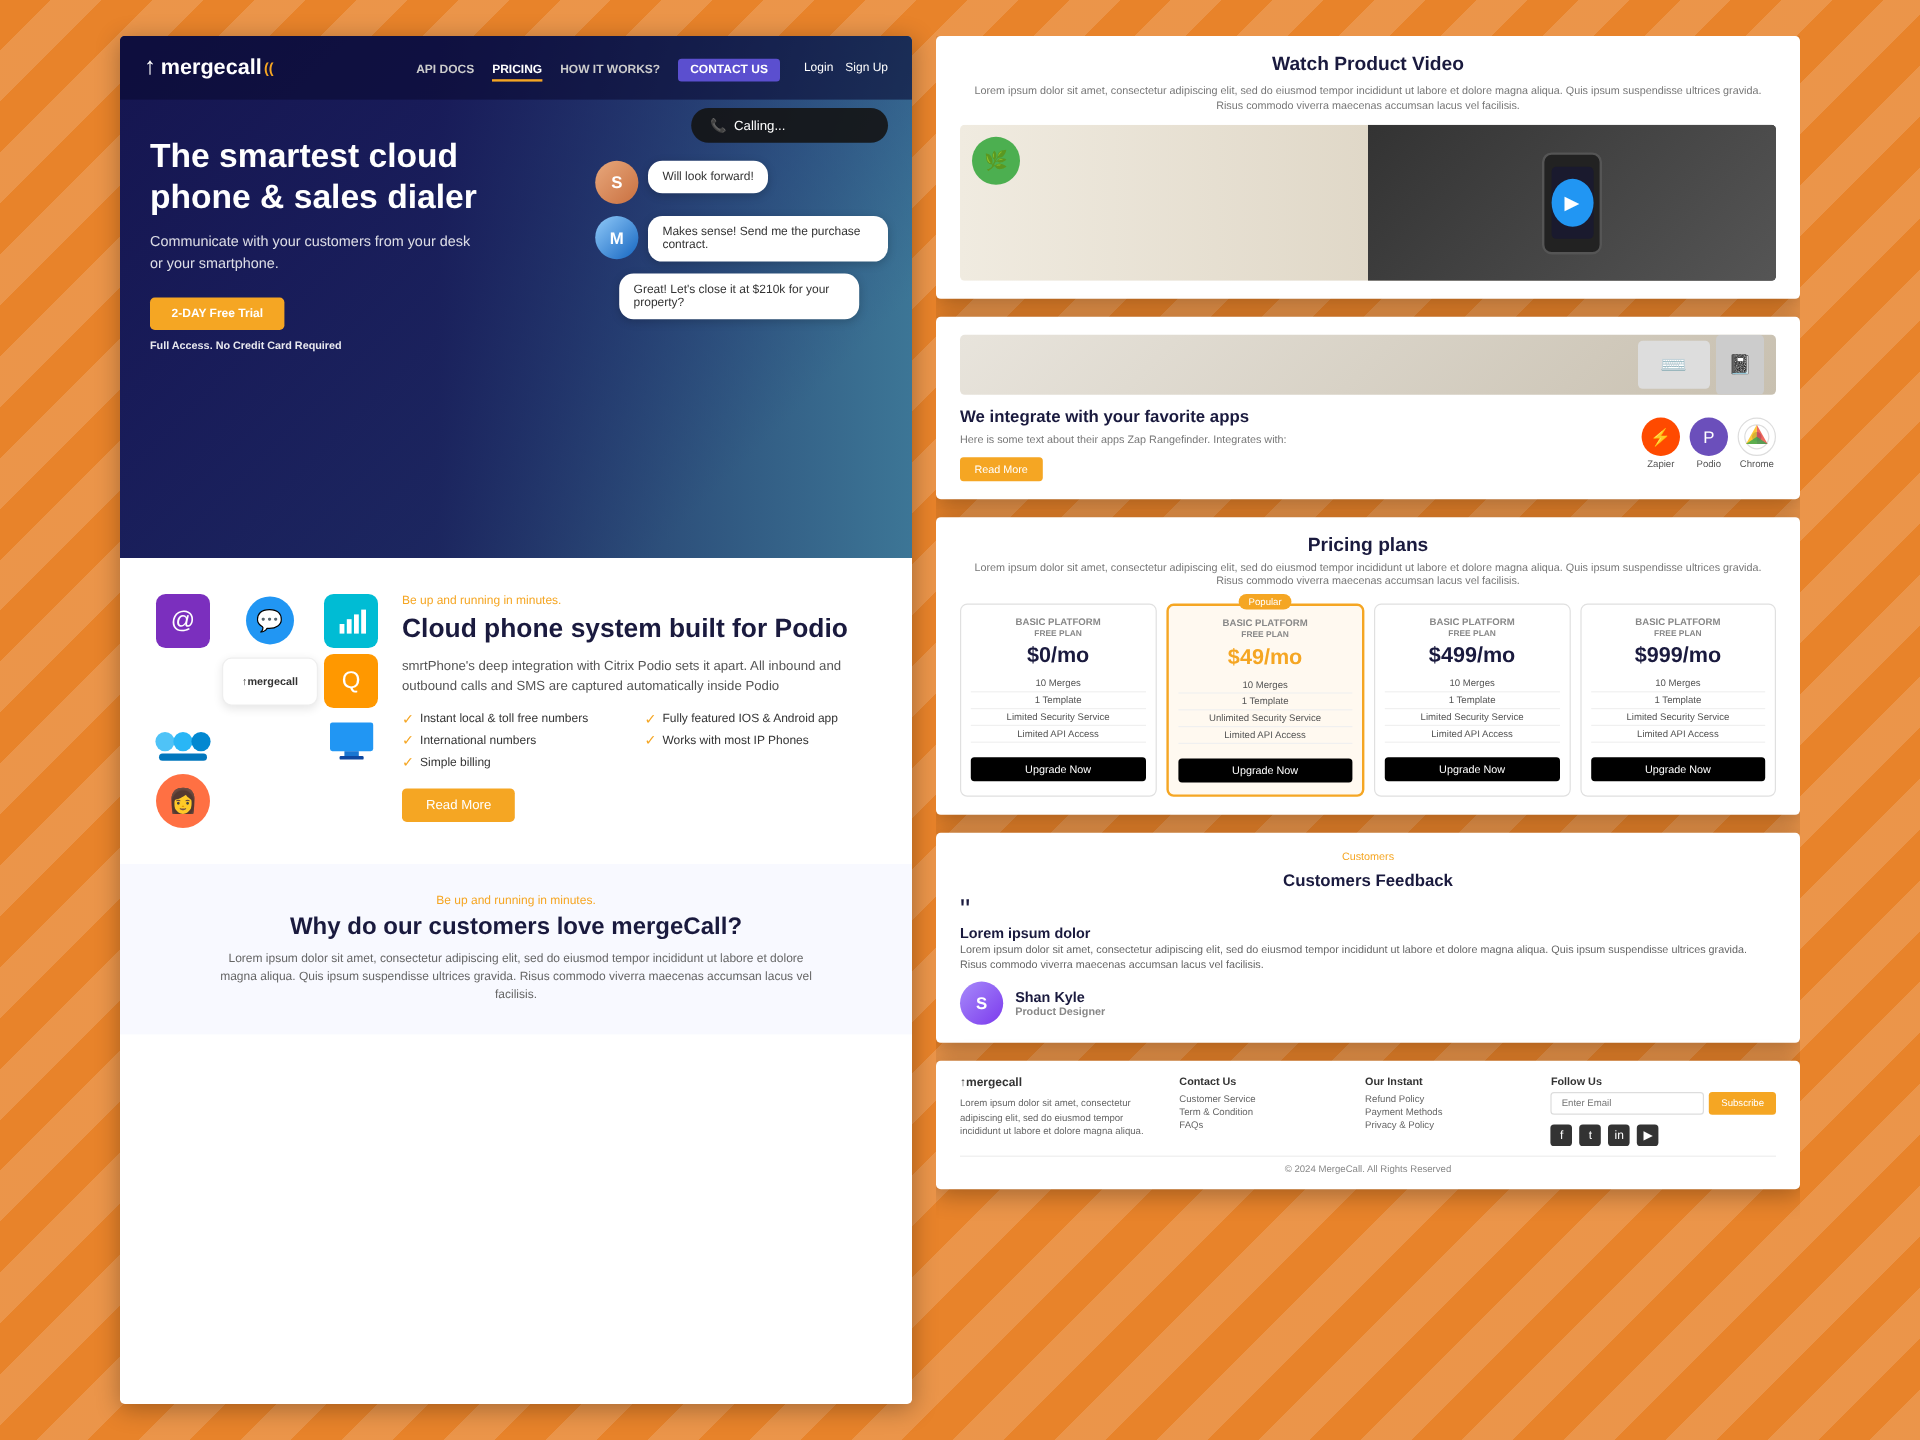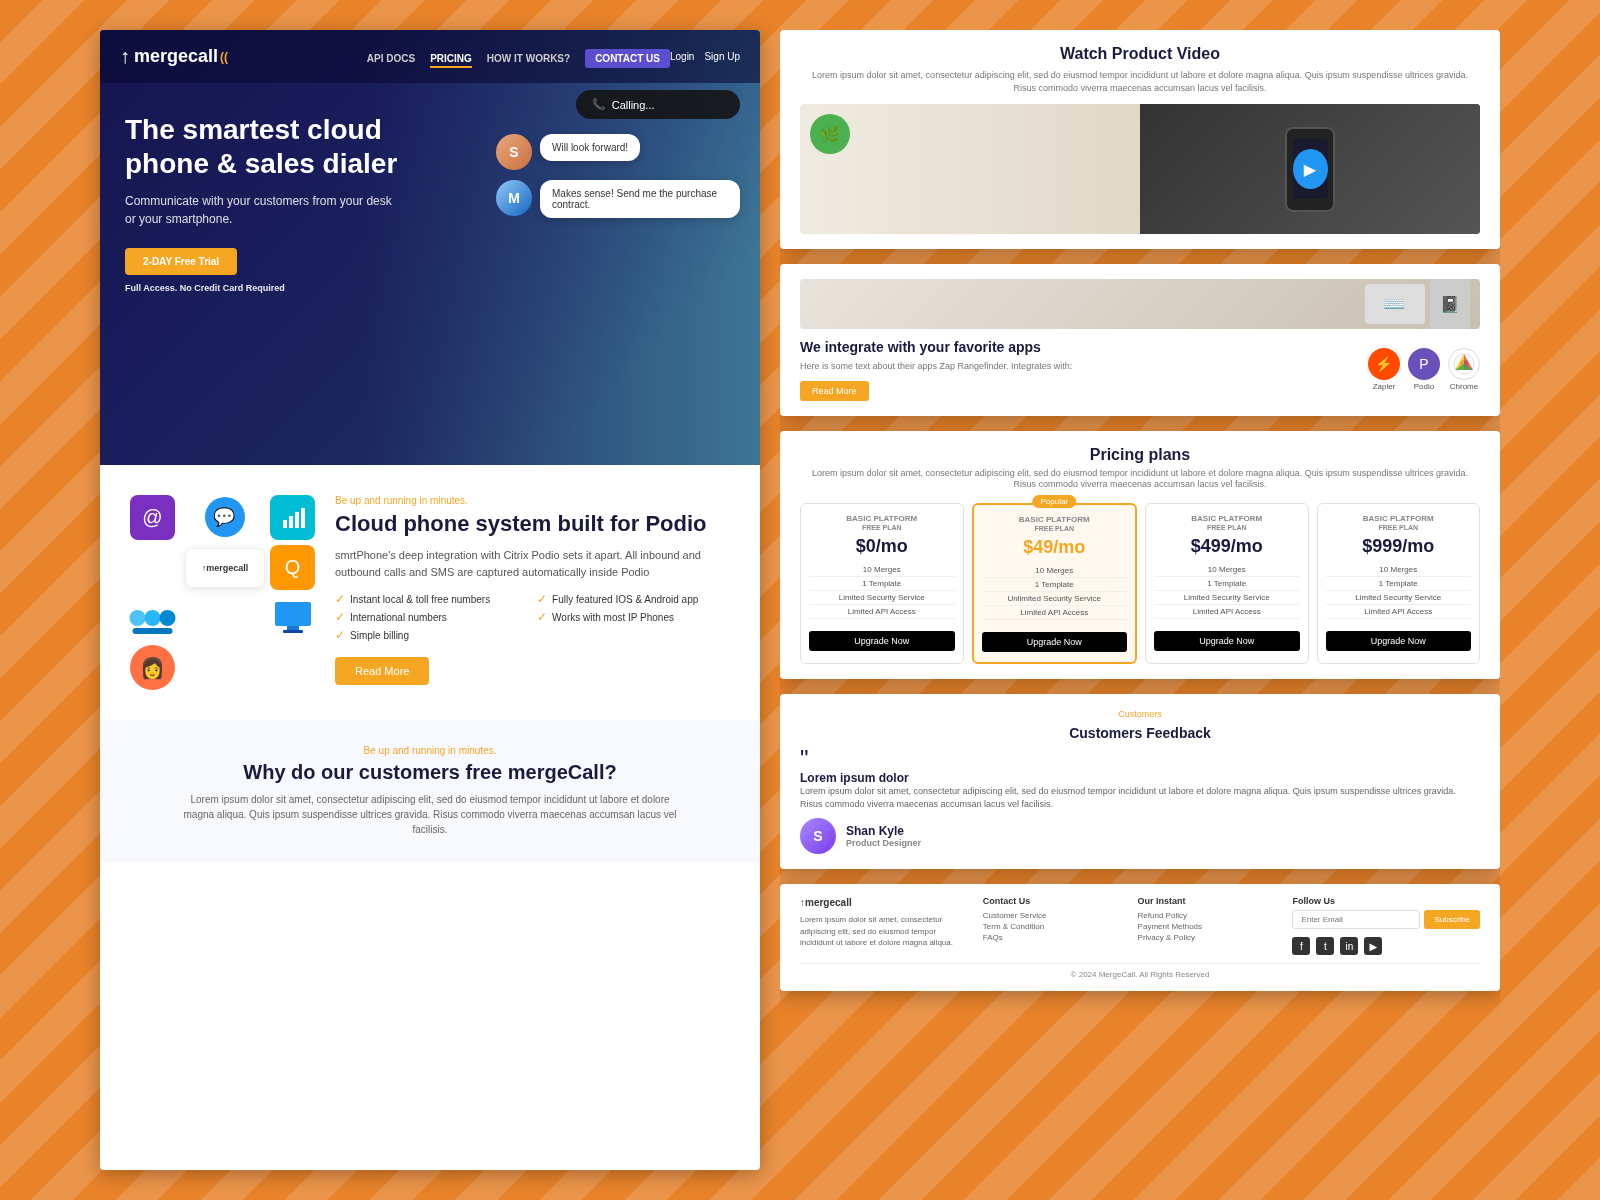--- a/index.html
+++ b/index.html
@@ -82,20 +82,21 @@
     .logo-wifi {
       color: #F5A623;
       font-size: 12px;
       margin-left: 2px;
     }
 
     .nav-links {
       display: flex;
       gap: 15px;
       list-style: none;
+      margin-right: 20px;
     }
 
     .nav-links li a {
       color: #ccc;
       text-decoration: none;
       font-size: 10px;
       font-weight: 600;
       text-transform: uppercase;
     }
 
@@ -797,20 +798,23 @@
         <div class="chat-row">
           <div class="avatar-circle" style="background:linear-gradient(135deg,#e8a87c,#c97040);">S</div>
           <div class="chat-bubble">Will look forward!</div>
         </div>
 
         <div class="chat-row">
           <div class="avatar-circle" style="background:linear-gradient(135deg,#90caf9,#1565c0);">M</div>
           <div class="chat-bubble">Makes sense! Send me the purchase contract.</div>
         </div>
 
+        <div class="chat-row" style="margin-left:20px;">
+          <div class="chat-bubble">Great! Let's close it at $210k for your property?</div>
+        </div>
       </div>
     </div>
 
     <div class="section-cloud">
       <div class="section-icons">
         <div class="icon-box icon-purple" style="font-size:20px;color:white;">@</div>
         <div style="width:45px;height:45px;">
           <svg viewBox="0 0 45 45">
               <circle cx="22" cy="22" r="20" fill="#2196F3"></circle>
               <text x="22" y="28" text-anchor="middle" fill="white" font-size="18">💬</text>
@@ -875,21 +879,21 @@
             <span>Simple billing</span>
           </li>
         </ul>
         <button class="read-more-btn">Read More</button>
       </div>
     </div>
 
     <div class="section-why">
       <p class="section-tag">Be up and running in minutes.</p>
       <h2 class="section-why-title">Why do our customers
-free mergeCall?</h2>
+love mergeCall?</h2>
       <p class="section-why-desc">Lorem ipsum dolor sit amet, consectetur adipiscing elit, sed do eiusmod tempor incididunt ut labore et dolore magna aliqua. Quis ipsum suspendisse ultrices gravida. Risus commodo viverra maecenas accumsan lacus vel facilisis.</p>
     </div>
 
   </div>
 
   <div class="right-panel">
 
     <div class="video-section">
       <h2 class="video-title">Watch Product Video</h2>
       <p class="video-desc">Lorem ipsum dolor sit amet, consectetur adipiscing elit, sed do eiusmod tempor incididunt ut labore et dolore magna aliqua. Quis ipsum suspendisse ultrices gravida. Risus commodo viverra maecenas accumsan lacus vel facilisis.</p>

